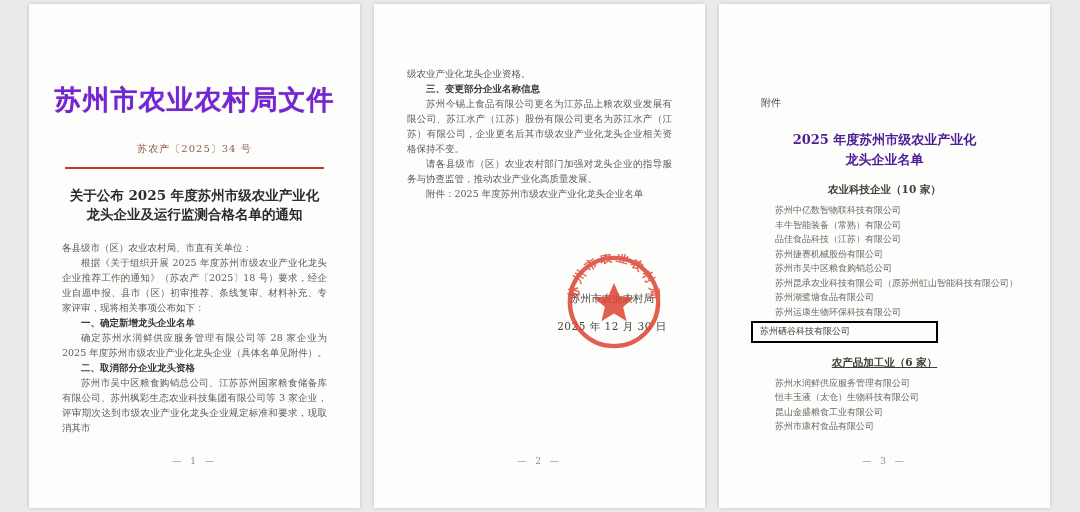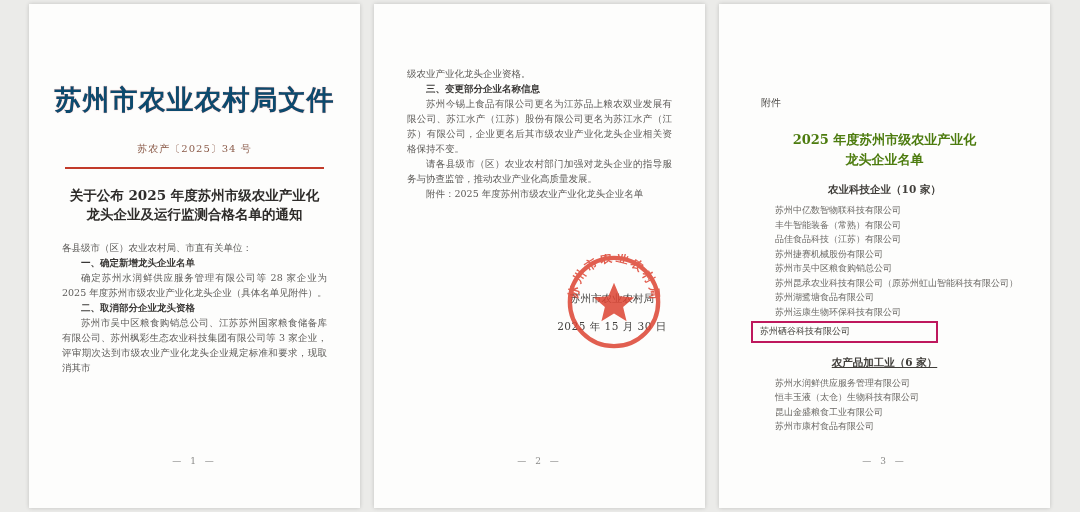--- a/index.html
+++ b/index.html
@@ -15,21 +15,21 @@
     background:#fdfdfc;
     box-shadow:0 0 4px rgba(0,0,0,.18);
   }
   #page1{left:29px;}
   #page2{left:374px;}
   #page3{left:719px;}
 
   
   .red-header{
     margin-top:78px;text-align:center;
-    font-size:27px;font-weight:bold;color:#0c4a6e;
+    font-size:27px;font-weight:bold;color:#6d28d9;
     letter-spacing:1px;
     text-shadow:0 0 1px rgba(213,40,30,.55);
     filter:blur(.3px);
   }
   .doc-num{
     margin-top:24px;text-align:center;
     font-size:10px;color:#8a5a48;letter-spacing:1px;
     filter:blur(.3px);
   }
   .red-line{
@@ -73,75 +73,76 @@
   }
 
   
   .att-label{
     padding-top:92px;margin-left:42px;
     font-size:10px;color:#4e4c49;
     filter:blur(.3px);
   }
   .p3-title{
     margin-top:20px;text-align:center;
-    font-size:13px;font-weight:bold;color:#4d7c0f;line-height:20px;
+    font-size:13px;font-weight:bold;color:#4c1d95;line-height:20px;
     filter:blur(.3px);
   }
   .section-head{
     margin-top:13px;text-align:center;
     font-size:10.5px;font-weight:bold;color:#403e3a;
     filter:blur(.3px);
   }
   .section-head.underlined span{text-decoration:underline;}
   .company-list{
     margin:6px 0 0 56px;
     font-size:9px;line-height:14.5px;color:#6b6965;
     filter:blur(.35px);
   }
   .company-list div{white-space:nowrap;}
   .highlight-row{
     margin-left:-24px;margin-top:2px;
-    border:2px solid #be185d;
+    border:2px solid #000000;
     width:176px;padding:1px 0 2px 7px;
     color:#46443f;
     filter:none;
   }
 </style>
 </head>
 <body>
 
 <div class="page" id="page1">
   <div class="red-header">苏州市农业农村局文件</div>
   <div class="doc-num">苏农产〔2025〕34 号</div>
   <div class="red-line"></div>
   <div class="doc-title">
     <div>关于公布 2025 年度苏州市级农业产业化</div>
     <div>龙头企业及运行监测合格名单的通知</div>
   </div>
   <div class="body-text">
     <p>各县级市（区）农业农村局、市直有关单位：</p>
+    <p class="indent">根据《关于组织开展 2025 年度苏州市级农业产业化龙头企业推荐工作的通知》（苏农产〔2025〕18 号）要求，经企业自愿申报、县市（区）初审推荐、条线复审、材料补充、专家评审，现将相关事项公布如下：</p>
     <p class="indent sub-heading">一、确定新增龙头企业名单</p>
     <p class="indent">确定苏州水润鲜供应服务管理有限公司等 28 家企业为 2025 年度苏州市级农业产业化龙头企业（具体名单见附件）。</p>
     <p class="indent sub-heading">二、取消部分企业龙头资格</p>
     <p class="indent">苏州市吴中区粮食购销总公司、江苏苏州国家粮食储备库有限公司、苏州枫彩生态农业科技集团有限公司等 3 家企业，评审期次达到市级农业产业化龙头企业规定标准和要求，现取消其市</p>
   </div>
   <div class="page-num">— 1 —</div>
 </div>
 
 <div class="page" id="page2">
   <div class="body-text p2-body">
     <p>级农业产业化龙头企业资格。</p>
     <p class="indent sub-heading">三、变更部分企业名称信息</p>
     <p class="indent">苏州今锡上食品有限公司更名为江苏品上粮农双业发展有限公司、苏江水产（江苏）股份有限公司更名为苏江水产（江苏）有限公司，企业更名后其市级农业产业化龙头企业相关资格保持不变。</p>
     <p class="indent">请各县级市（区）农业农村部门加强对龙头企业的指导服务与协查监管，推动农业产业化高质量发展。</p>
     <p class="indent attachment-line">附件：2025 年度苏州市级农业产业化龙头企业名单</p>
   </div>
   <div class="sig-block">
     <div>苏州市农业农村局</div>
-    <div class="sig-date">2025 年 15 月 30 日</div>
+    <div class="sig-date">2025 年 12 月 30 日</div>
   </div>
   <svg class="seal" viewBox="0 0 100 100">
     <circle cx="50" cy="50" r="46" fill="none" stroke="#dd4433" stroke-width="4.5"></circle>
     <polygon points="50,30 55.9,44.1 71.1,45.3 59.5,55.2 63.1,70 50,62 36.9,70 40.5,55.2 28.9,45.3 44.1,44.1" fill="#dd4433"></polygon>
     <defs>
         <path id="sealArc" d="M 14 58 A 38 38 0 1 1 86 58"></path>
       </defs>
     <text font-size="12.5" fill="#dd4433" letter-spacing="3" font-weight="bold">
       <textPath href="#sealArc" startOffset="8%">苏州市农业农村局</textPath>
     </text>

